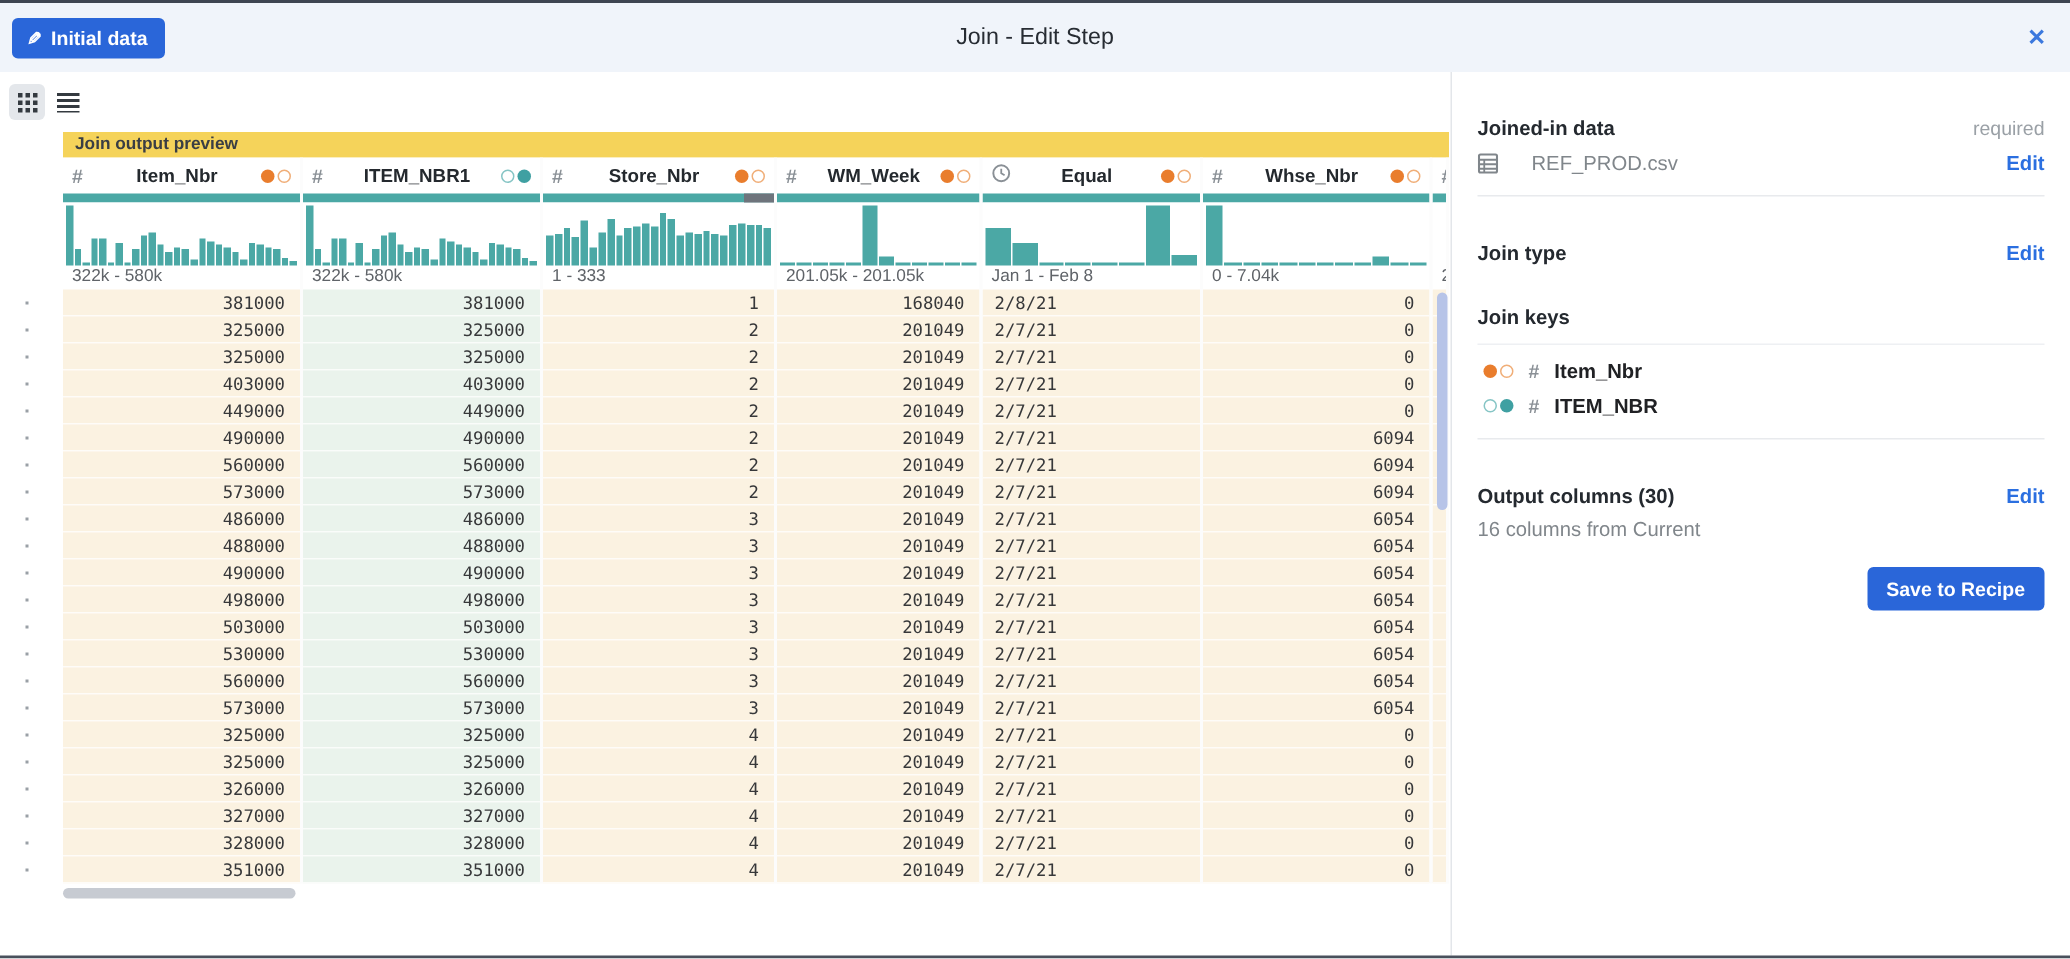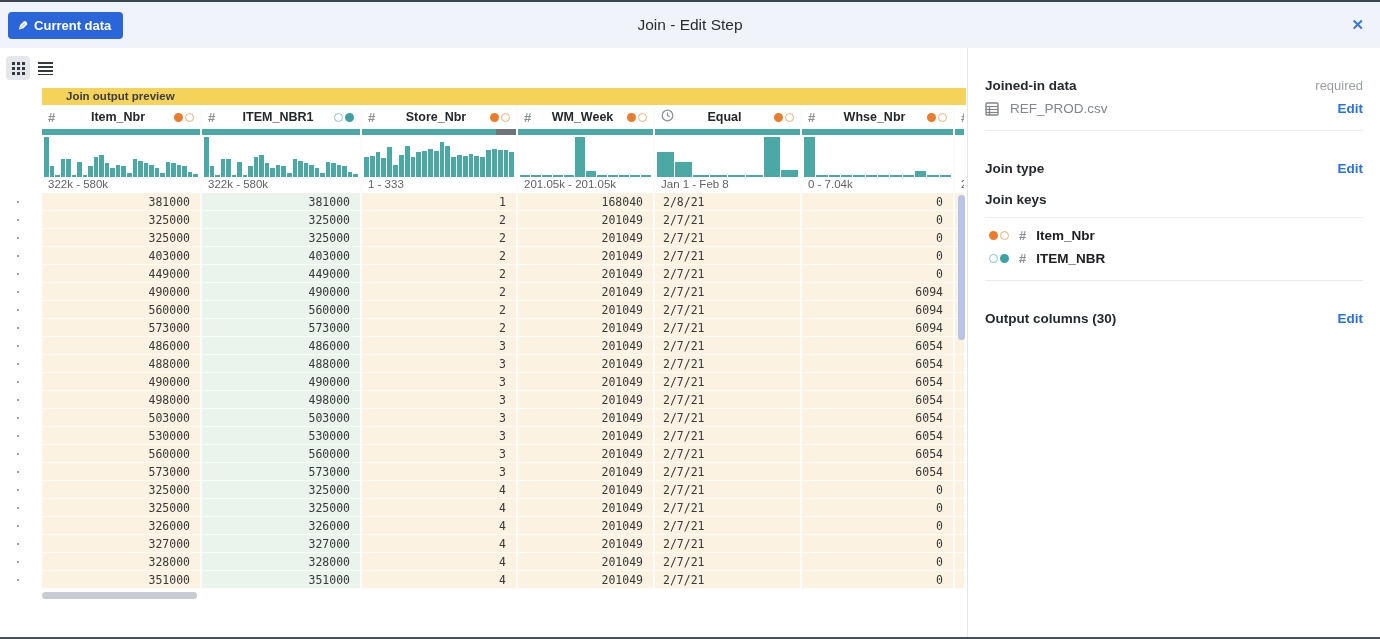--- a/index.html
+++ b/index.html
@@ -40,21 +40,21 @@
       linear-gradient(#343a40,#343a40) 0 8px/15px 2px, linear-gradient(#343a40,#343a40) 0 12px/15px 1.5px;
     background-repeat:no-repeat; }
   .search-box { position:absolute; right:8px; top:6px; width:163px; height:28px; background:#fff;
     border:1px solid #d4dae2; border-radius:4px; display:flex; align-items:center; padding:0 8px; gap:6px; }
   .search-box input { border:none; outline:none; width:100%; font-size:12.5px; color:#3c4043;
     font-family:"Liberation Sans",sans-serif; background:transparent; }
   .search-box input::placeholder { color:#8a9097; }
 
   
   .banner { position:absolute; left:42px; top:40px; width:924px; height:17px; background:#f5d35a;
-    font-size:11.5px; font-weight:bold; color:#3a3e44; line-height:17px; padding-left:24px; }
+    font-size:11.5px; font-weight:bold; color:#3a3e44; line-height:17px; padding-left:8px; }
 
   
   .grid { position:absolute; left:0; top:57px; width:966px; height:484px; display:flex; }
   .gutter { width:42px; }
   .gutter .dots { margin-top:88px; }
   .gutter .dot-row { height:18px; position:relative; }
   .gutter .dot-row::after { content:""; position:absolute; left:17px; top:8px; width:2px; height:2px; background:#9aa0a6; }
   .cols { display:flex; }
   .col { overflow:hidden; border-right:2px solid #fcfcfc; }
   .col-head { height:24px; display:flex; align-items:center; padding:0 6px; background:#fff; }
@@ -106,21 +106,21 @@
 </style>
 </head>
 <body>
 
 <div class="screen">
   <div class="top-edge"></div>
 
   <div class="hdr">
     <button class="btn-initial">
       <span class="pencil">✎</span>
-      <span>Current data</span>
+      <span>Initial data</span>
     </button>
     <div class="hdr-title">Join - Edit Step</div>
     <span class="close-x">✕</span>
   </div>
 
   <div class="main">
     <div class="toolbar">
       <div class="view-btn sel" style="left:6px">
         <span class="grid-glyph"></span>
       </div>
@@ -532,41 +532,41 @@
     <div class="hscroll"></div>
 
   </div>
 
   <div class="panel">
     <div class="prow">
       <span class="ptitle">Joined-in data</span>
       <span class="pmuted">required</span>
     </div>
     <div class="prow dsrow">
-      <span style="display:flex;align-items:center;gap:11px">
+      <span style="display:flex;align-items:center;gap:22px">
         <svg width="14" height="14" viewBox="0 0 14 14">
           <rect x="1" y="1" width="12" height="12" rx="1" fill="none" stroke="#80868b" stroke-width="1.4"></rect>
           <line x1="1" y1="4.5" x2="13" y2="4.5" stroke="#80868b" stroke-width="1.2"></line>
           <line x1="1" y1="7.5" x2="13" y2="7.5" stroke="#80868b" stroke-width="1.2"></line>
           <line x1="1" y1="10.5" x2="13" y2="10.5" stroke="#80868b" stroke-width="1.2"></line>
           <line x1="4.5" y1="4.5" x2="4.5" y2="13" stroke="#80868b" stroke-width="1.2"></line>
         </svg>
         <span class="pgray">REF_PROD.csv</span>
       </span>
       <span class="plink">Edit</span>
     </div>
 
     <hr class="pdiv">
 
     <div class="prow">
       <span class="ptitle">Join type</span>
       <span class="plink">Edit</span>
     </div>
 
-    <div class="ptitle" style="margin-top:16px">Join keys</div>
+    <div class="ptitle" style="margin-top:28px">Join keys</div>
     <hr class="pdiv lite">
 
     <div class="keyrow">
       <span class="badge">
           <span class="cir of"></span>
           <span class="cir oo"></span>
         </span>
       <span class="keyhash">#</span>
       <span class="keyname">Item_Nbr</span>
     </div>
@@ -578,17 +578,21 @@
       <span class="keyhash">#</span>
       <span class="keyname">ITEM_NBR</span>
     </div>
 
     <hr class="pdiv">
 
     <div class="prow">
       <span class="ptitle">Output columns (30)</span>
       <span class="plink">Edit</span>
     </div>
-
+    <div class="out-line">16 columns from Current</div>
+
+    <div class="save-row">
+      <button class="btn-save">Save to Recipe</button>
+    </div>
   </div>
 
   <div class="bottom-edge"></div>
 </div>
 
 </body></html>

